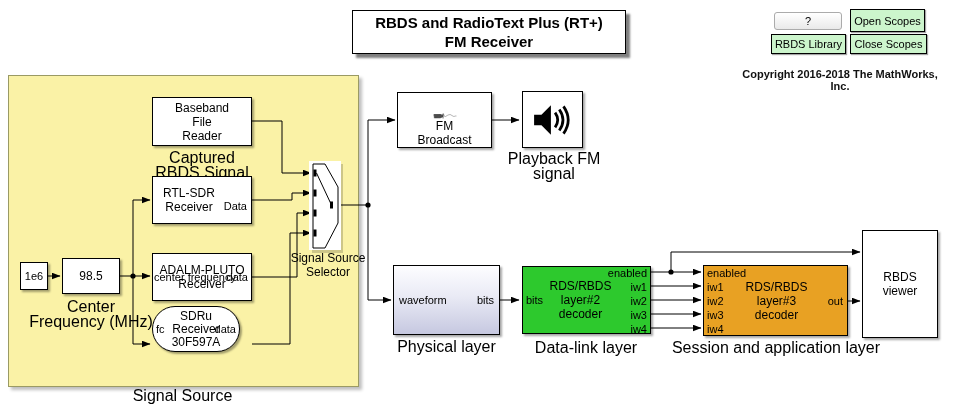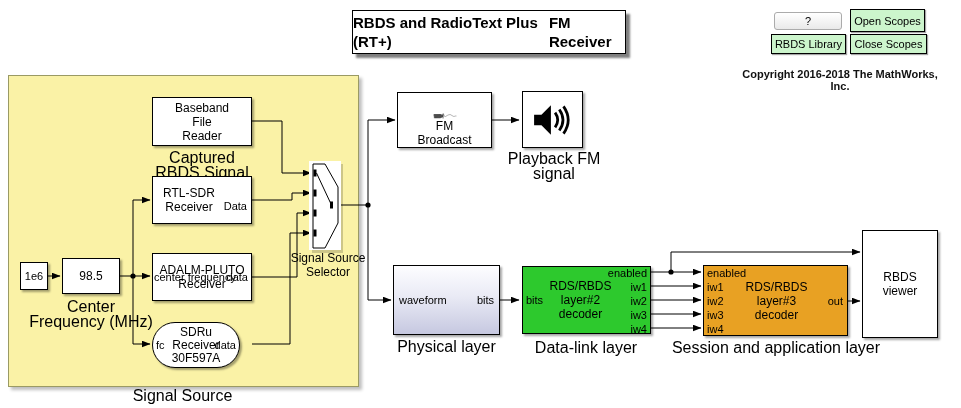--- a/index.html
+++ b/index.html
@@ -14,21 +14,21 @@
          font-size:12px;line-height:14px;z-index:3;box-sizing:border-box;}
   .caption{position:absolute;text-align:center;font-size:16px;line-height:15px;z-index:2;}
   .port{position:absolute;font-size:11px;line-height:11px;z-index:4;white-space:nowrap;}
   .pl{left:3px;top:50%;transform:translateY(-50%);}
   .pr{right:3px;top:50%;transform:translateY(-50%);}
   .green{background:#2DC92D;}
   .orange{background:#E8A123;}
   .gradient{background:linear-gradient(180deg,#fdfdff 0%,#e9eaf5 45%,#c6c8e0 100%);}
   .titlebox{position:absolute;left:352px;top:10px;width:272px;height:42px;background:#fff;
             border:1px solid #000;box-shadow:4px 4px 2px rgba(0,0,0,0.5);display:flex;
-            flex-direction:row;align-items:center;justify-content:center;
+            flex-direction:column;align-items:center;justify-content:center;
             font-weight:bold;font-size:15px;line-height:19px;z-index:3;}
   .btn-help{position:absolute;left:774px;top:12px;width:66px;height:16px;
             background:linear-gradient(#ffffff,#e9e9e9);border:1px solid #ababab;border-radius:3px;
             display:flex;align-items:center;justify-content:center;font-size:11px;z-index:3;}
   .btn-green{position:absolute;background:#CCF5CC;border:1px solid #000;
              box-shadow:1px 1px 1px rgba(0,0,0,0.35);display:flex;align-items:center;
              justify-content:center;font-size:11px;z-index:3;}
   .copyright{position:absolute;left:740px;top:68px;width:200px;text-align:center;
              font-size:11px;color:#111;z-index:2;font-weight:bold;}
   .ctr2{display:flex;flex-direction:column;align-items:center;justify-content:center;}
@@ -137,21 +137,21 @@
     <span class="port" style="right:4px;top:24px;">Data</span>
   </div>
 
   <div class="block" style="left:152px;top:253px;width:100px;height:48px;">
     <div>ADALM-PLUTO</div>
     <div>Receiver</div>
     <span class="port pl" style="left:1px;">center frequency</span>
     <span class="port pr">data</span>
   </div>
 
-  <div class="block" style="left:152px;top:322px;width:88px;height:46px;line-height:13px;border-radius:23px;">
+  <div class="block" style="left:152px;top:306px;width:88px;height:46px;line-height:13px;border-radius:23px;">
     <div>SDRu</div>
     <div>Receiver</div>
     <div>30F597A</div>
     <span class="port pl">fc</span>
     <span class="port pr">data</span>
   </div>
 
   <div class="caption" style="left:285px;top:251px;width:86px;font-size:12px;line-height:14px;">
     <div>Signal Source</div>
     <div>Selector</div>

